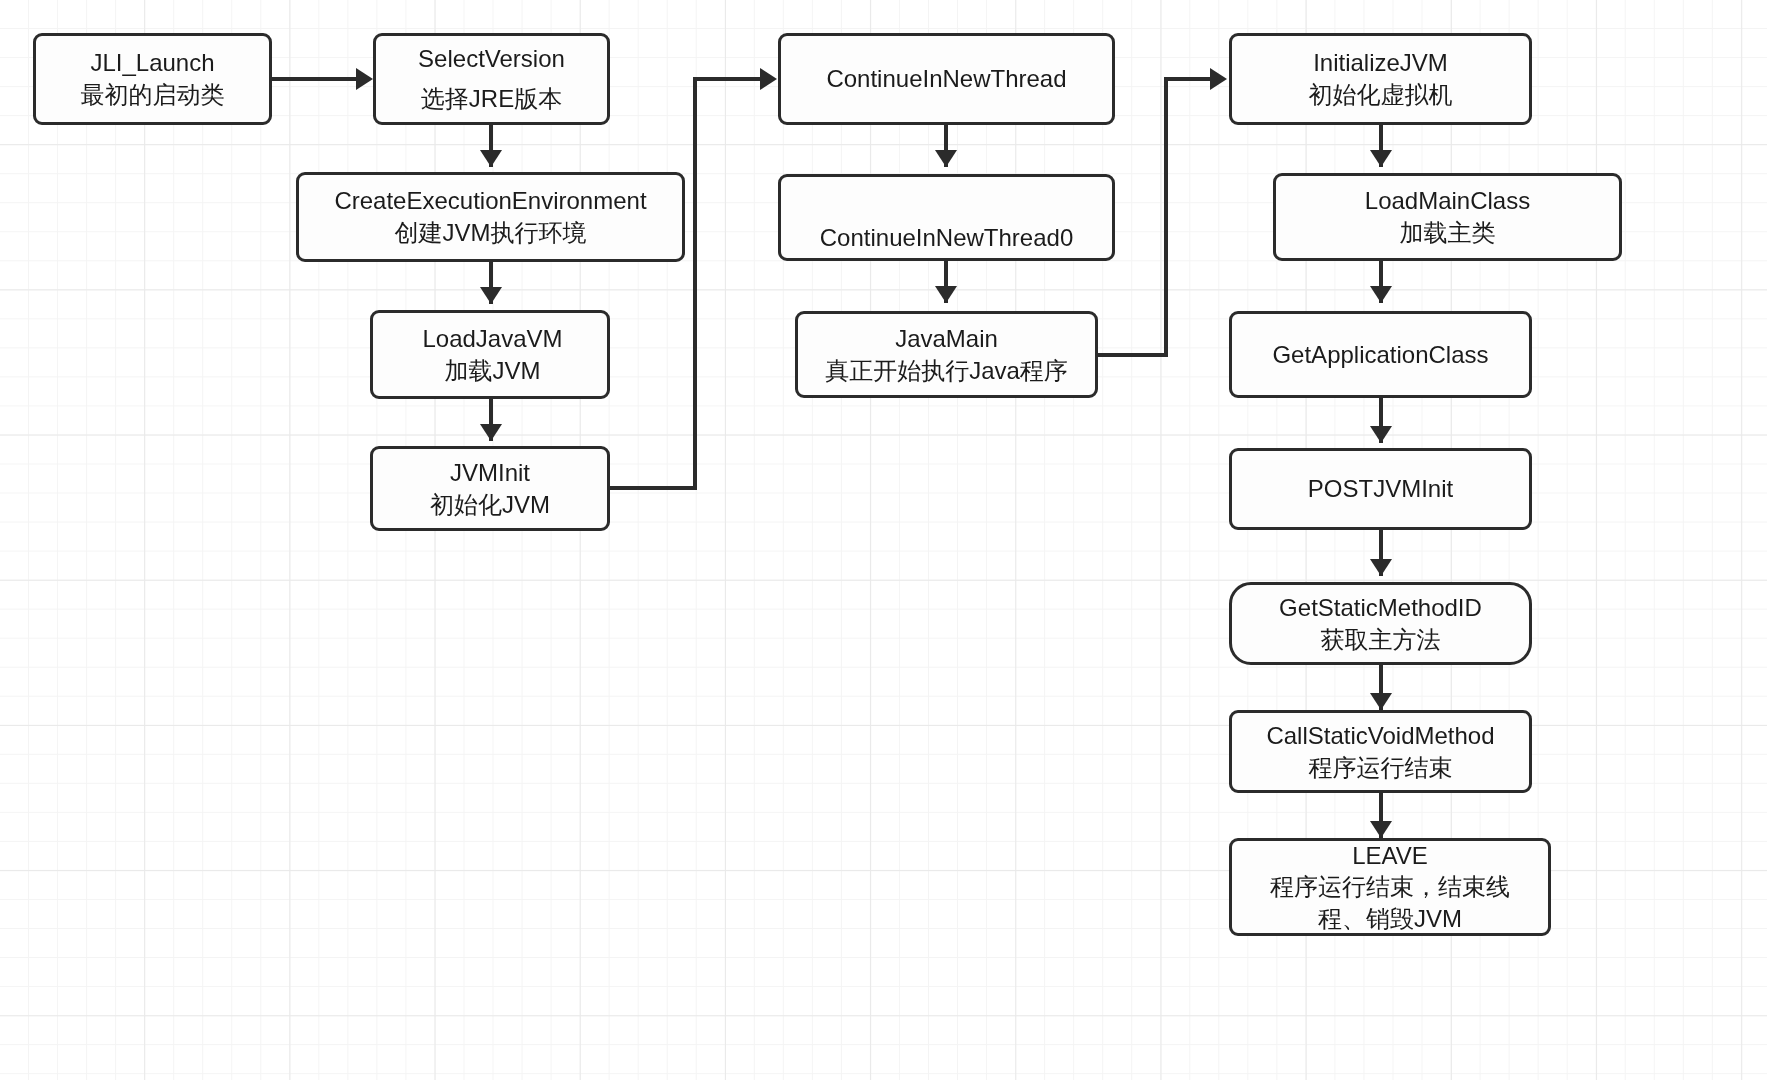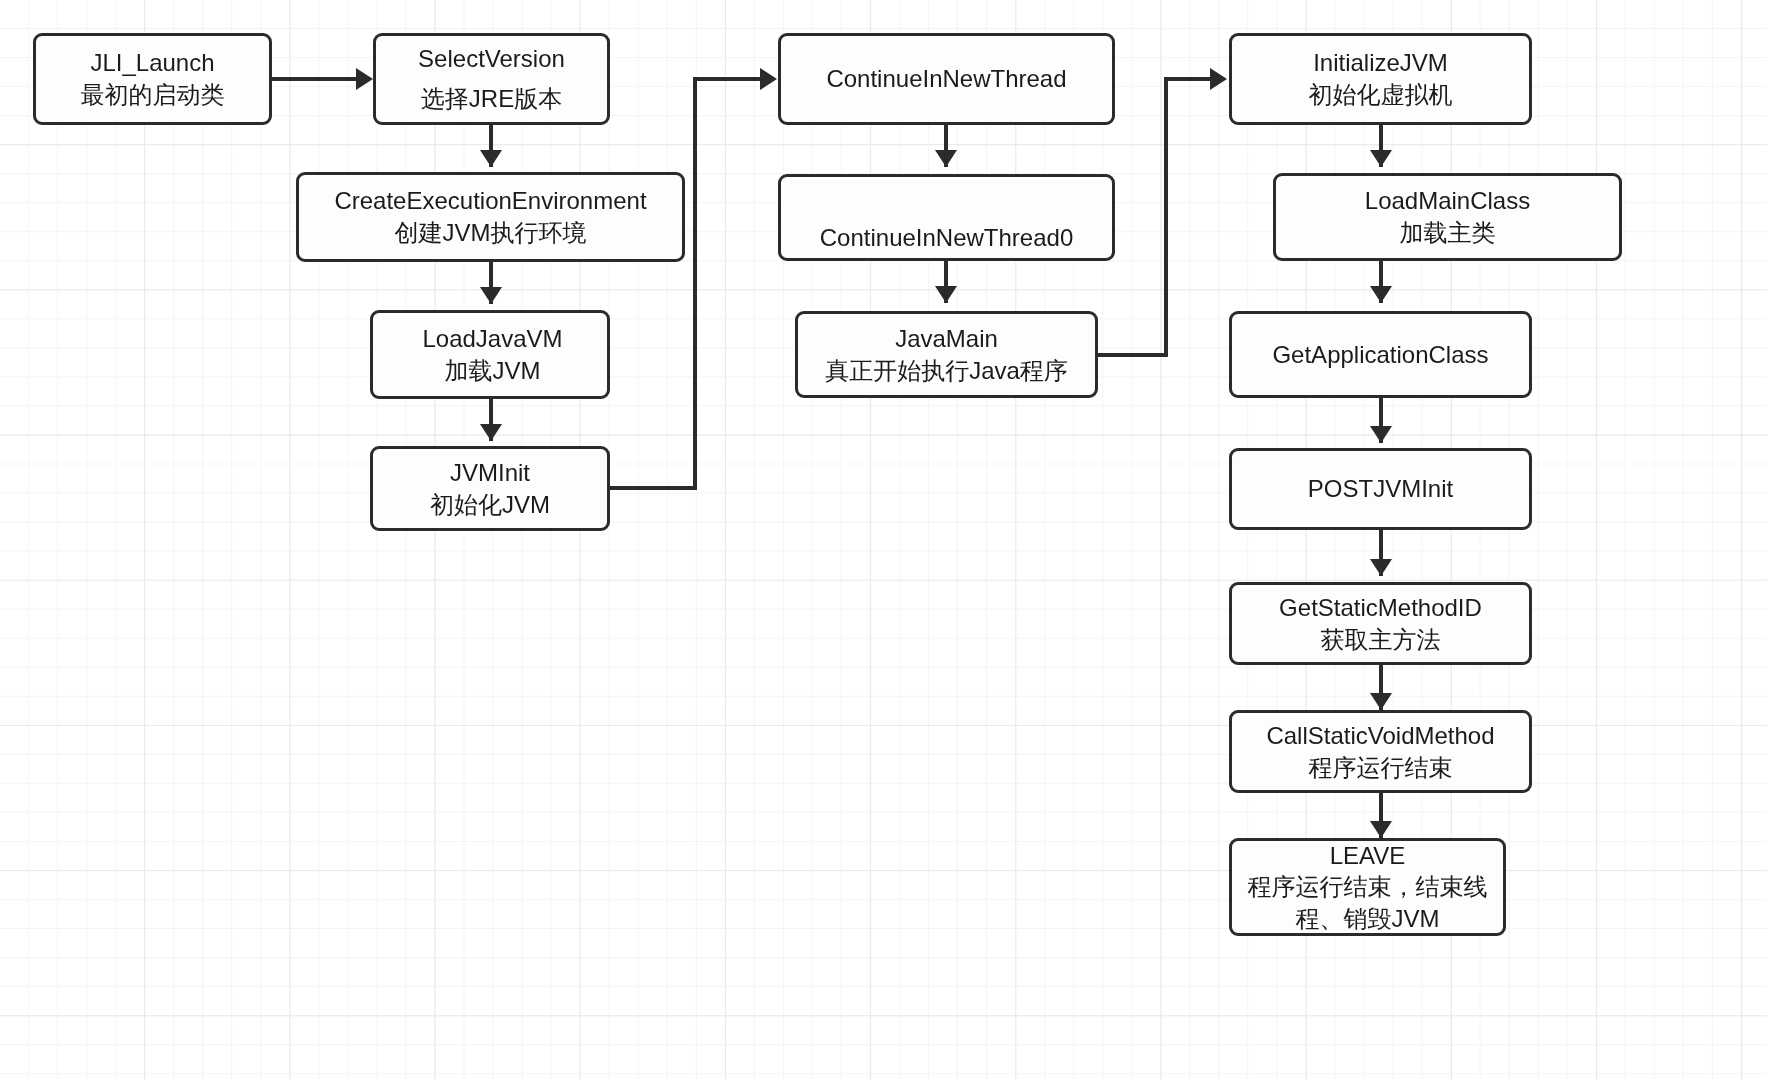--- a/index.html
+++ b/index.html
@@ -171,35 +171,35 @@
   <div class="edge v" style="left:1379px; top:398px; height:45px;"></div>
   <div class="arrowhead down" style="left:1370px; top:426px;"></div>
 
   <div class="node" style="left:1229px; top:448px; width:303px; height:82px;">
     <span class="ln">POSTJVMInit</span>
   </div>
 
   <div class="edge v" style="left:1379px; top:530px; height:46px;"></div>
   <div class="arrowhead down" style="left:1370px; top:559px;"></div>
 
-  <div class="node" style="left:1229px; top:582px; width:303px; height:83px;">
+  <div class="node" style="left:1229px; top:582px; width:303px; height:83px;border-radius:22px;">
     <span class="ln">GetStaticMethodID</span>
     <span class="ln">获取主方法</span>
   </div>
 
   <div class="edge v" style="left:1379px; top:665px; height:45px;"></div>
   <div class="arrowhead down" style="left:1370px; top:693px;"></div>
 
   <div class="node" style="left:1229px; top:710px; width:303px; height:83px;">
     <span class="ln">CallStaticVoidMethod</span>
     <span class="ln">程序运行结束</span>
   </div>
 
   <div class="edge v" style="left:1379px; top:793px; height:45px;"></div>
   <div class="arrowhead down" style="left:1370px; top:821px;"></div>
 
-  <div class="node" style="left:1229px; top:838px; width:277px; height:98px;">
+  <div class="node" style="left:1229px; top:838px; width:322px; height:98px;">
     <span class="ln">LEAVE</span>
     <span class="ln">程序运行结束，结束线</span>
     <span class="ln">程、销毁JVM</span>
   </div>
 
 </div>
 
 </body></html>

